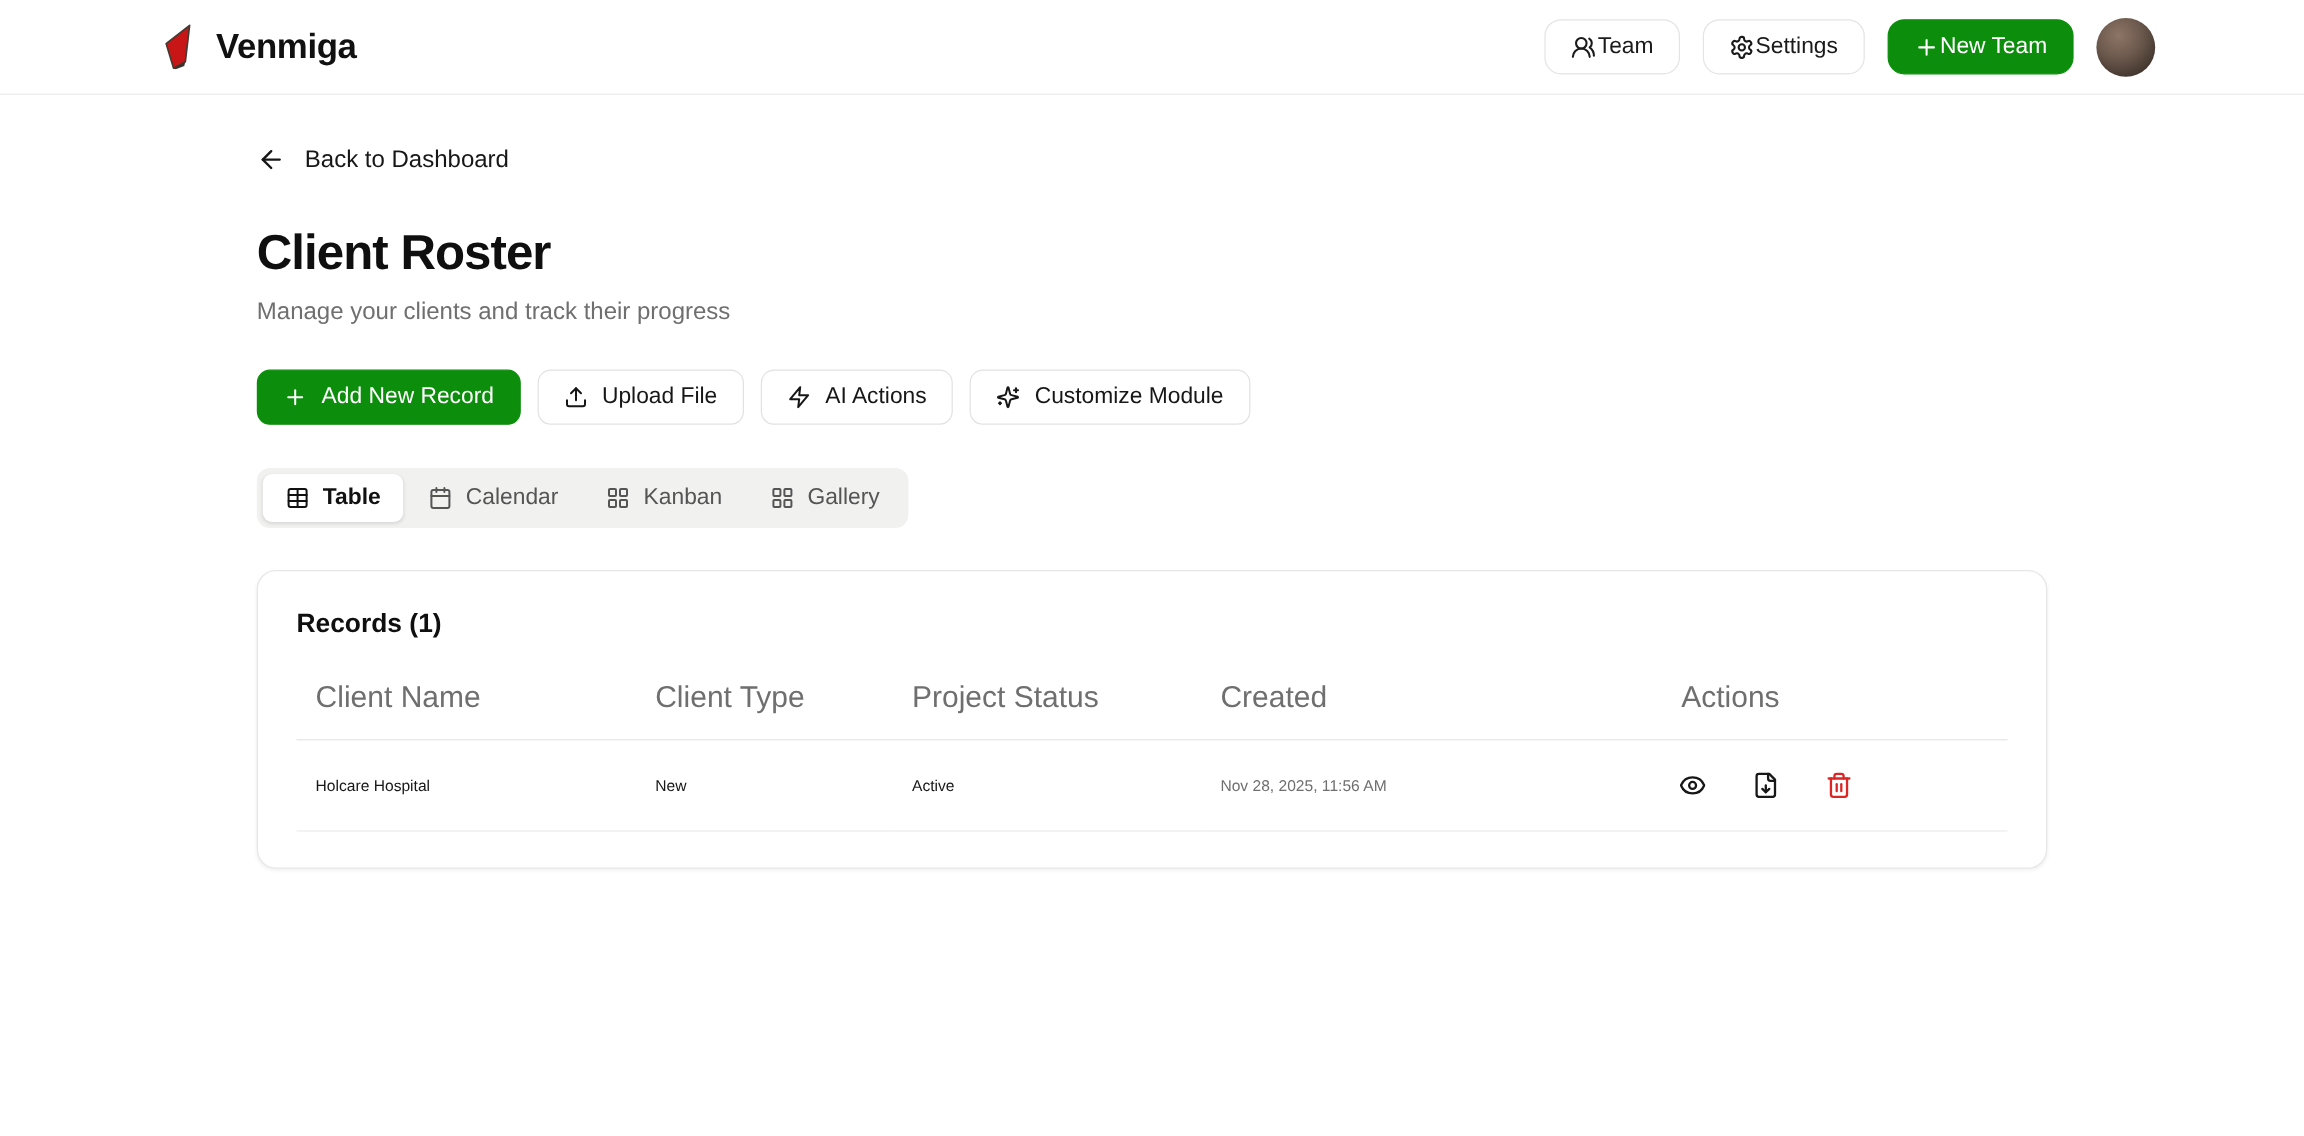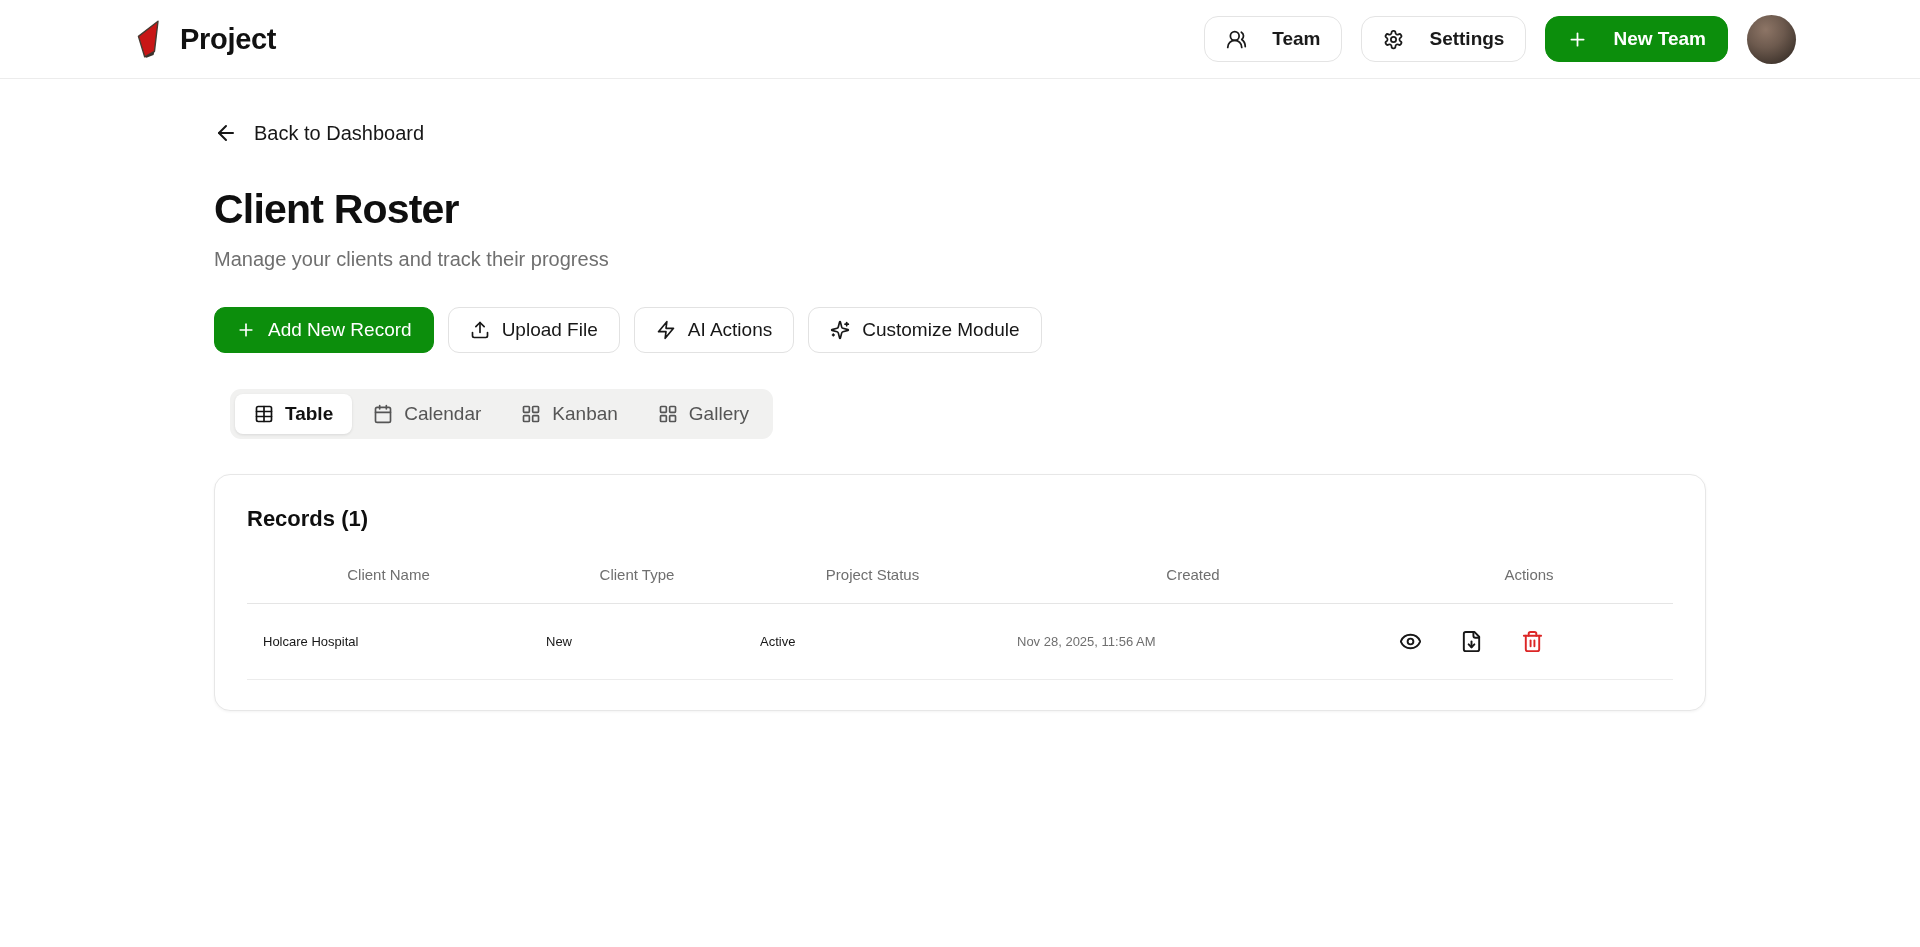--- a/index.html
+++ b/index.html
@@ -6,23 +6,23 @@
   html,body { width: 1920px; min-height: 947px; background: #ffffff;
     font-family: "Liberation Sans", sans-serif; color: #171717; }
 
   
   .topbar { height: 79px; background: #fff; border-bottom: 1px solid #ececec;
     display: flex; align-items: center; justify-content: space-between;
     padding: 0 124px 0 134px; }
   .brand { display: flex; align-items: center; gap: 14px; }
   .brand-name { font-size: 29px; font-weight: 800; letter-spacing: -0.3px; color: #111; }
   .topnav { display: flex; align-items: center; gap: 19px; }
-  .pill-btn { display: inline-flex; align-items: center; gap: 25px; height: 46px;
+  .pill-btn { display: inline-flex; align-items: center; gap: 1px; height: 46px;
     padding: 0 21px; border: 1px solid #e4e4e4; border-radius: 14px; background: #fff;
-    font-size: 19px; font-weight: 700; color: #1a1a1a; cursor: pointer;
+    font-size: 19px; font-weight: 400; color: #1a1a1a; cursor: pointer;
     font-family: inherit; }
   .pill-btn svg { width: 21px; height: 21px; }
   .btn-green { background: #0c8e0c; border-color: #0c8e0c; color: #fff; }
   .avatar { width: 49px; height: 49px; border-radius: 50%; cursor: pointer; border: none;
     background: radial-gradient(circle at 38% 32%, #8a7365 0%, #6d5a4e 35%, #4a3c34 70%, #2f2username 100%);
     background: radial-gradient(circle at 38% 30%, #8d7566 0%, #6d5a4e 40%, #453931 75%, #2e2620 100%); }
 
   
   .container { width: 1492px; margin: 0 auto; }
   .back-row { display: inline-flex; align-items: center; gap: 16px; margin-top: 42px;
@@ -36,36 +36,36 @@
   
   .toolbar { display: flex; gap: 14px; margin-top: 36px; }
   .tool-btn { display: inline-flex; align-items: center; gap: 12px; height: 46px;
     padding: 0 21px; border-radius: 11px; border: 1px solid #e2e2e2; background: #fff;
     font-size: 19px; font-weight: 500; color: #171717; cursor: pointer; font-family: inherit; }
   .tool-btn svg { width: 20px; height: 20px; }
   .tool-btn.primary { background: #0c8e0c; border-color: #0c8e0c; color: #fff; font-weight: 500; }
 
   
   .tabs { display: inline-flex; align-items: center; margin-top: 36px;
-    background: #f1f1f0; border-radius: 11px; padding: 5px; gap: 2px; margin-left: 16px; }
+    background: #f1f1f0; border-radius: 11px; padding: 5px; gap: 2px; }
   .tab { display: inline-flex; align-items: center; gap: 11px; height: 40px;
     padding: 0 19px; border-radius: 8px; border: none; background: transparent;
     font-size: 19px; font-weight: 500; color: #555; cursor: pointer; font-family: inherit; }
   .tab svg { width: 20px; height: 20px; }
   .tab.active { background: #fff; color: #111; font-weight: 600;
     box-shadow: 0 1px 3px rgba(0,0,0,0.10); }
 
   
   .card { margin-top: 35px; background: #fff; border: 1px solid #e7e7e7;
     border-radius: 16px; box-shadow: 0 1px 3px rgba(0,0,0,0.05); padding: 31px 32px 30px; }
   .card-title { font-size: 22px; font-weight: 700; color: #0f0f0f; }
   table { width: 100%; border-collapse: collapse; table-layout: fixed; margin-top: 24px; }
   col.c1 { width: 283px; } col.c2 { width: 214px; } col.c3 { width: 257px; }
   col.c4 { width: 384px; } col.c5 { width: auto; }
-  th { text-align: center; font-size: 15px; font-weight: 400; color: #6f6f6f;
+  th { text-align: left; font-size: 25px; font-weight: 400; color: #6f6f6f;
     padding: 10px 16px 20px; border-bottom: 1px solid #e5e5e5; }
   td { font-size: 13px; color: #171717; padding: 29px 16px;
     border-bottom: 1px solid #ececec; }
   td.muted { color: #6f6f6f; }
   .actions-cell { display: flex; align-items: center; gap: 30px; padding-left: 0; }
   td.actions-td { padding: 22px 16px 22px 10px; }
   .icon-btn { background: none; border: none; cursor: pointer; padding: 4px;
     display: inline-flex; color: #171717; }
   .icon-btn svg { width: 23px; height: 23px; }
   .icon-btn.danger { color: #dc2626; }
@@ -74,21 +74,21 @@
 <body>
 
 <header class="topbar">
   <div class="brand">
     <span style="display:inline-flex;">
       <svg width="32" height="42" viewBox="0 0 36 44">
         <polygon points="27,2 5,19 12,42 23,36" fill="#c81616" stroke="#473a32" stroke-width="1.6" stroke-linejoin="round"></polygon>
         <polygon points="12,42 23,36 22,40 14,43" fill="#3a312b"></polygon>
       </svg>
     </span>
-    <span class="brand-name">Project</span>
+    <span class="brand-name">Venmiga</span>
   </div>
   <nav class="topnav">
     <button class="pill-btn">
       <span style="display:inline-flex;">
         <svg viewBox="0 0 24 24" fill="none" stroke="currentColor" stroke-width="2" stroke-linecap="round" stroke-linejoin="round">
             <path d="M18 21a8 8 0 0 0-16 0"></path>
             <circle cx="10" cy="8" r="5"></circle>
             <path d="M22 20c0-3.37-2-6.5-4-8a5 5 0 0 0-.45-8.3"></path>
           </svg>
       </span>

